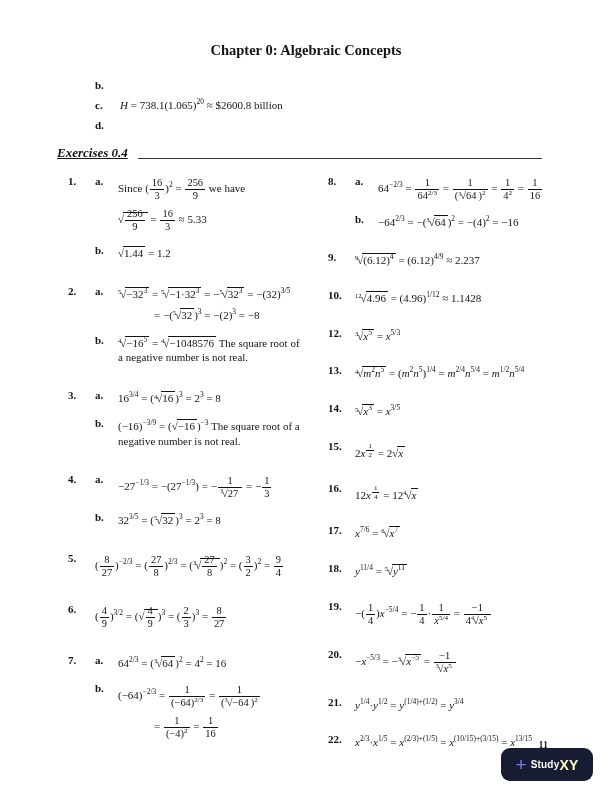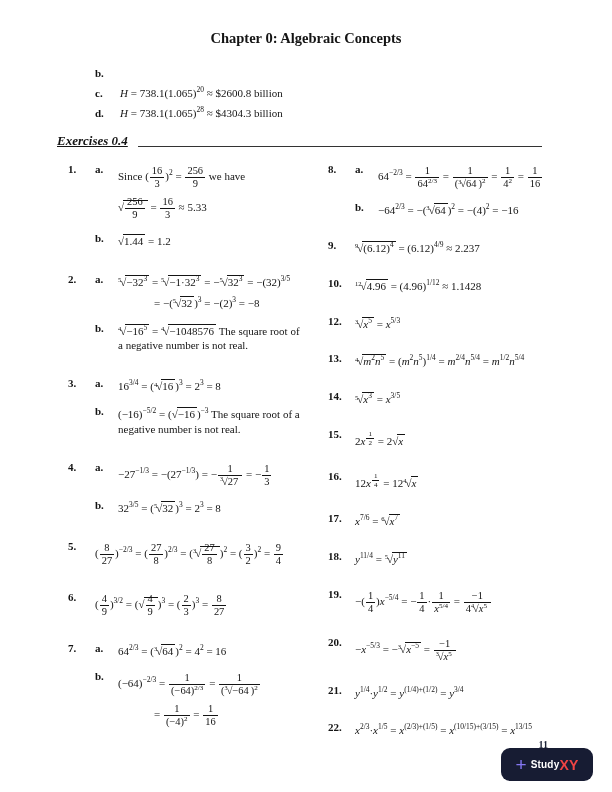--- a/index.html
+++ b/index.html
@@ -1,18 +1,18 @@
 <!DOCTYPE html>
 <html><head>
 <meta charset="utf-8">
 <style>
   html,body{margin:0;padding:0;background:#e8e8e8;}
   .page{position:relative;width:612px;height:792px;margin:0 auto;background:#ffffff;
         font-family:"Liberation Serif", serif;color:#141414;font-size:11px;overflow:hidden;}
-  .title{margin:0;padding-top:30px;text-align:center;font-size:14.5px;font-weight:bold;}
+  .title{margin:12px;padding-top:30px;text-align:center;font-size:14.5px;font-weight:bold;}
   .intro{margin:20px 0 0 95px;}
   .introw{display:flex;gap:12px;margin-bottom:8px;align-items:baseline;}
   .introw .plbl{width:14px;}
   .section-head{display:flex;align-items:flex-end;margin:14px 70px 0 57px;text-decoration:underline;}
   .section-title{font-weight:bold;font-style:italic;font-size:13px;white-space:nowrap;}
   .rule{flex:1;border-bottom:1.5px solid #333;margin-left:10px;margin-bottom:2px;}
   .cols{display:flex;margin:14px 48px 0 68px;gap:24px;align-items:flex-start;}
   .col{flex:1;min-width:0;}
   .ex{display:flex;gap:8px;}
   .col-left .ex{margin-bottom:13px;}
@@ -52,21 +52,20 @@
   <div class="intro" id="intro">
       <div class="introw">
         <span class="plbl">b.</span>
       </div>
       <div class="introw">
         <span class="plbl">c.</span>
         <span class="imath"><em>H</em> = 738.1(1.065)<sup>20</sup> ≈ $2600.8 billion</span>
       </div>
       <div class="introw">
         <span class="plbl">d.</span>
-        <span class="imath"><em>H</em> = 738.1(1.065)<sup>28</sup> ≈ $4304.3 billion</span>
       </div>
     </div>
 
   <div class="section-head">
     <span class="section-title">Exercises 0.4</span>
     <span class="rule"></span>
   </div>
 
   <div class="cols">
     <div class="col col-left" id="col-left">
@@ -111,21 +110,21 @@
           <div class="parts">
             <div class="part">
               <span class="plbl">a.</span>
               <div class="plines">
                 <div class="line">16<sup>3/4</sup> = (<span class="rt"><sup class="ri">4</sup><span class="rs">√</span><span class="rb">16</span></span>)<sup>3</sup> = 2<sup>3</sup> = 8</div>
               </div>
             </div>
             <div class="part">
               <span class="plbl">b.</span>
               <div class="plines">
-                <div class="line">(−16)<sup>−5/2</sup> = (<span class="rt"><span class="rs">√</span><span class="rb">−16</span></span>)<sup>−3</sup>  The square root of a negative number is not real.</div>
+                <div class="line">(−16)<sup>−3/9</sup> = (<span class="rt"><span class="rs">√</span><span class="rb">−16</span></span>)<sup>−3</sup>  The square root of a negative number is not real.</div>
               </div>
             </div>
           </div>
         </div>
         <div class="ex">
           <span class="num">4.</span>
           <div class="parts">
             <div class="part">
               <span class="plbl">a.</span>
               <div class="plines">
@@ -328,15 +327,15 @@
           </div>
         </div>
       </div>
   </div>
 
   <div class="pageno">11</div>
 
   <div class="badge" id="badge" style="background: rgb(23, 28, 51);">
     <span class="plus" style="color: rgb(133, 119, 243);">+</span>
     <span class="study" style="color: rgb(255, 255, 255);">Study</span>
-      <span class="xy" style="color: #ef4444;">XY</span>
+      <span class="xy" style="color: #fef9c3;">XY</span>
   </div>
 </div>
 
 </body></html>

